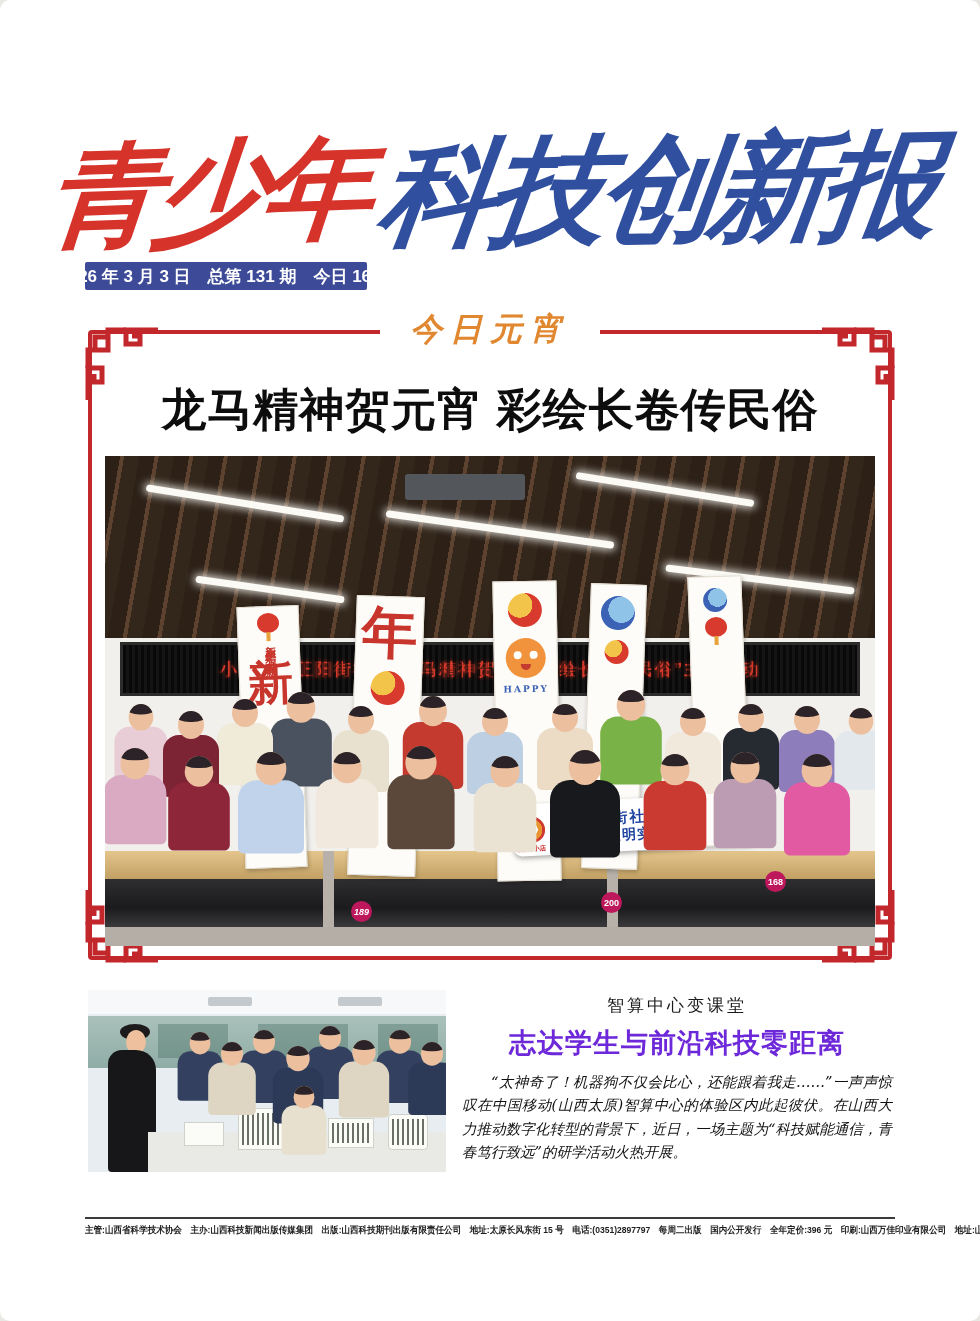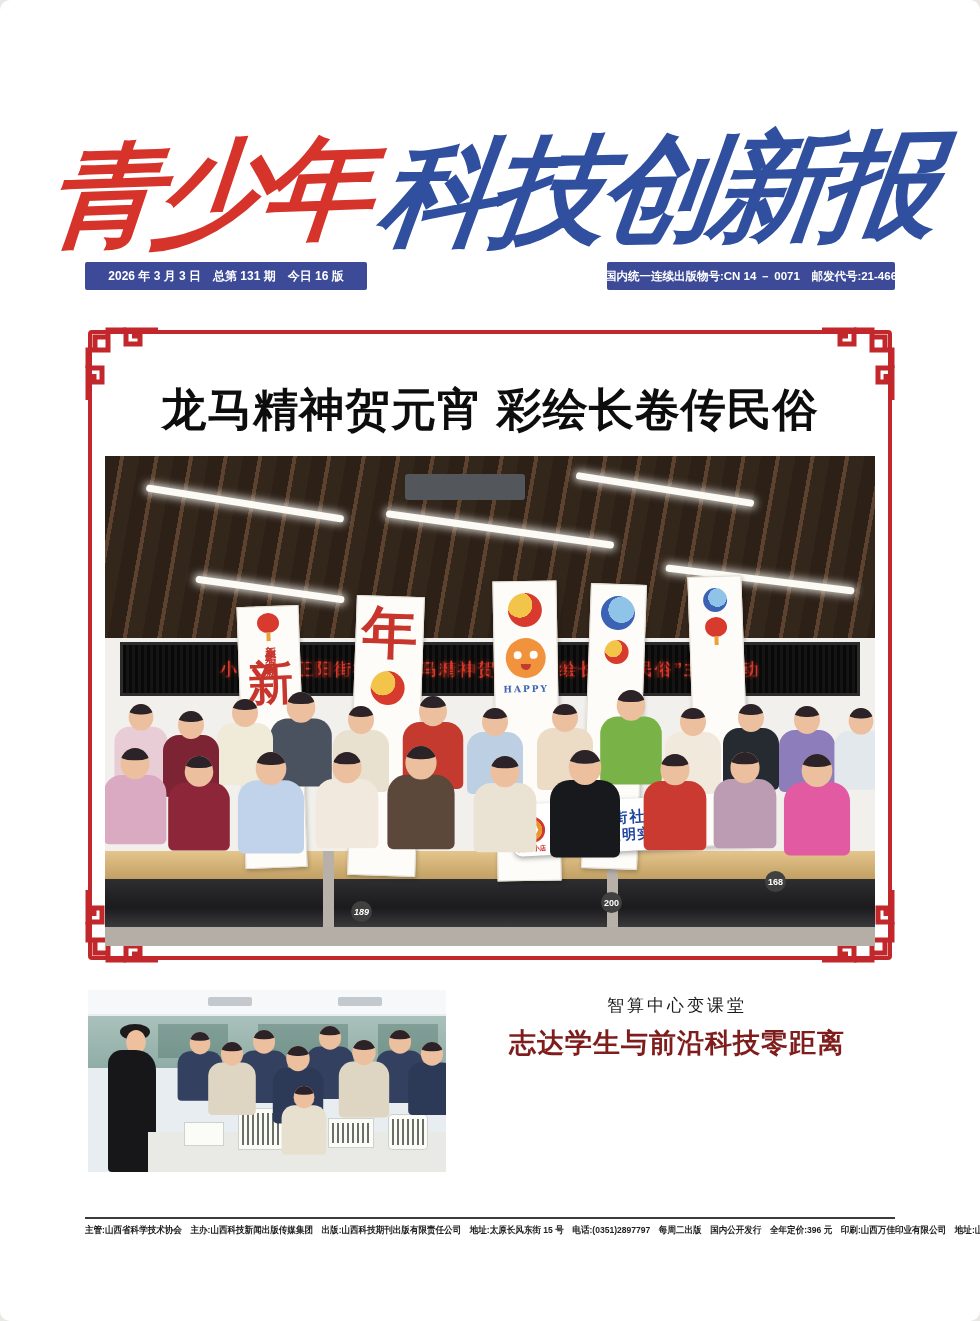--- a/index.html
+++ b/index.html
@@ -7,21 +7,21 @@
   .page{position:relative;width:980px;height:1321px;margin:0 auto;background:#fff;border-radius:10px;overflow:hidden;}
 
   
   .masthead{display:flex;justify-content:center;align-items:flex-end;gap:14px;padding-top:78px;height:170px;
     font-family:"DejaVu Serif","Liberation Serif",serif;font-weight:bold;font-style:italic;line-height:1;}
   .mh-red{font-size:112px;color:#d6342b;transform:skewX(-7deg) rotate(-2deg);letter-spacing:-6px;}
   .mh-blue{font-size:118px;color:#30509f;transform:skewX(-8deg) rotate(-1deg);letter-spacing:-8px;}
 
   
   .dateline{display:flex;align-items:center;justify-content:space-between;margin:14px 85px 0 85px;height:28px;}
-  .dl-box{background:#3c4a97;color:#fff;font-size:12px;font-weight:bold;display:flex;align-items:center;justify-content:center;height:28px;border-radius:2px;white-space:nowrap;}
+  .dl-box{background:#3c4a97;color:#fff;font-size:17px;font-weight:bold;display:flex;align-items:center;justify-content:center;height:28px;border-radius:2px;white-space:nowrap;}
   .dl-left{width:282px;}
   .dl-right{width:288px;font-size:11.5px;}
   .dl-slogan{color:#c5231f;font-size:17px;font-weight:bold;letter-spacing:2px;white-space:nowrap;}
 
   
   .frame{position:relative;margin:40px 88px 0 88px;border:4px solid #c2272b;border-radius:4px;padding:44px 0 10px 0;}
   .corner{position:absolute;width:78px;height:78px;}
   .corner svg{display:block;width:78px;height:78px;}
   .c-tl{top:-12px;left:-12px;}
   .c-tr{top:-12px;right:-12px;transform:scaleX(-1);}
@@ -55,21 +55,21 @@
   .lion{width:40px;height:40px;background:#f0933c;border-radius:50%;position:relative;margin:6px 0;}
   .lion:before{content:"";position:absolute;left:8px;top:13px;width:8px;height:8px;background:#fff;border-radius:50%;box-shadow:16px 0 0 #fff;}
   .lion:after{content:"";position:absolute;left:15px;top:26px;width:10px;height:6px;background:#c53a2e;border-radius:0 0 8px 8px;}
   .doodle{width:34px;height:34px;border-radius:50%;margin:5px 0;}
   .d1{background:radial-gradient(circle at 35% 35%,#f3c44a 0 40%,#d93a2e 41% 100%);}
   .d2{background:radial-gradient(circle at 60% 40%,#8fc3e8 0 45%,#3b62b4 46% 100%);}
   .desk-top{position:absolute;left:0;top:395px;width:100%;height:28px;background:linear-gradient(#e2c288,#c5a express 066);background:linear-gradient(#e4c58c,#c2a063);}
   .desk-front{position:absolute;left:0;top:423px;width:100%;height:48px;background:linear-gradient(#2e2e30,#1b1b1d 60%,#3a3a3d);}
   .desk-gap{position:absolute;top:395px;width:11px;height:76px;background:#b7b1a9;}
   .floor{position:absolute;left:0;top:471px;width:100%;height:19px;background:#b4aea6;}
-  .desk-num{position:absolute;width:21px;height:21px;border-radius:50%;background:#404040;color:#fff;font-size:9px;font-weight:bold;
+  .desk-num{position:absolute;width:21px;height:21px;border-radius:50%;background:#be185d;color:#fff;font-size:9px;font-weight:bold;
     display:flex;align-items:center;justify-content:center;}
   .sign{position:absolute;left:408px;top:344px;width:186px;height:52px;background:#fff;border-radius:8px;box-shadow:0 2px 5px rgba(0,0,0,.35);
     transform:rotate(-3deg);display:flex;align-items:center;padding:3px 6px;box-sizing:border-box;gap:5px;z-index:9;}
   .sign-logo{width:26px;height:26px;border-radius:50%;background:radial-gradient(circle,#fff 0 30%,#e8952f 31% 55%,#cf3a2e 56% 100%);flex:0 0 auto;}
   .sign-lines{display:flex;flex-direction:column;align-items:center;flex:1;line-height:1.15;}
   .sign-l1{color:#1e44a0;font-weight:900;font-size:15px;letter-spacing:2px;}
   .sign-l2{color:#1e44a0;font-weight:900;font-size:14px;letter-spacing:1px;}
   .sign-sub{position:absolute;left:4px;bottom:2px;font-size:6.5px;color:#c5231f;font-weight:bold;}
 
   
@@ -87,21 +87,21 @@
   .p2-block{position:absolute;background:#fbfbf8;border:1px solid #cfd2c9;box-sizing:border-box;}
   .p2-win{position:absolute;inset:4px 3px;background:repeating-linear-gradient(90deg,#6a7066 0 2px,transparent 2px 5px);}
   .woman{position:absolute;left:12px;top:36px;width:62px;height:146px;}
   .woman .w-head{position:absolute;left:26px;top:4px;width:20px;height:24px;border-radius:50%;background:#eec09e;}
   .woman .w-hair{position:absolute;left:20px;top:-2px;width:30px;height:16px;border-radius:50%;background:#1d1a1c;}
   .woman .w-body{position:absolute;left:8px;top:24px;width:48px;height:122px;border-radius:14px 20px 4px 4px;background:#17171a;}
 
   
   .sec-text{flex:1;display:flex;flex-direction:column;}
   .kicker{text-align:center;font-size:17px;color:#1a1a1a;letter-spacing:3px;margin-top:4px;}
-  .sec-headline{text-align:center;font-size:27px;font-weight:900;color:#7f1d1d;margin:8px 0 10px 0;letter-spacing:1px;white-space:nowrap;}
+  .sec-headline{text-align:center;font-size:27px;font-weight:900;color:#6d28d9;margin:8px 0 10px 0;letter-spacing:1px;white-space:nowrap;}
   .sec-body{font-family:"DejaVu Serif","Liberation Serif",serif;font-style:italic;font-size:14.5px;line-height:1.62;color:#111;
     text-align:justify;text-indent:2em;margin:0;}
   .pageref.right{justify-content:flex-end;margin:10px 2px 0 0;font-size:18px;}
   .pageref.right .sq{width:12px;height:12px;}
 
   
   .footer{position:absolute;left:85px;right:85px;bottom:84px;border-top:2px solid #3b3b3b;padding-top:5px;}
   .foot-line{font-size:9.5px;color:#1d1d1d;font-weight:bold;white-space:nowrap;transform:scaleX(.9);transform-origin:left center;letter-spacing:0;}
 </style>
 </head>
@@ -109,21 +109,20 @@
 
 <div class="page">
 
   <header class="masthead">
     <span class="mh-red">青少年</span>
     <span class="mh-blue">科技创新报</span>
   </header>
 
   <div class="dateline">
     <div class="dl-box dl-left">2026 年 3 月 3 日　总第 131 期　今日 16 版</div>
-    <div class="dl-box dl-right">国内统一连续出版物号:CN 14 － 0071　邮发代号:21-466</div>
   </div>
 
   <section class="frame">
     <span class="corner c-tl">
         <svg viewBox="0 0 78 78" fill="none" stroke="#c2272b" stroke-width="5">
           <path d="M78 8 H46 V22 H60 V14 H52"></path>
           <path d="M8 78 V46 H22 V60 H14 V52"></path>
           <path d="M46 8 H28 V28 H8 V46"></path>
           <path d="M28 15 H15 V28"></path>
         </svg>
@@ -146,20 +145,21 @@
       </span>
     <span class="corner c-br">
         <svg viewBox="0 0 78 78" fill="none" stroke="#c2272b" stroke-width="5">
           <path d="M78 8 H46 V22 H60 V14 H52"></path>
           <path d="M8 78 V46 H22 V60 H14 V52"></path>
           <path d="M46 8 H28 V28 H8 V46"></path>
           <path d="M28 15 H15 V28"></path>
         </svg>
       </span>
 
+    <div class="badge">今日元宵</div>
     <h1 class="headline">龙马精神贺元宵  彩绘长卷传民俗</h1>
 
     <div class="photo">
       <div class="ceiling">
         <div class="lightbar" style="left:40px;top:44px;width:200px;transform:rotate(9deg);"></div>
         <div class="lightbar" style="left:280px;top:70px;width:230px;transform:rotate(8deg);"></div>
         <div class="lightbar" style="left:470px;top:30px;width:180px;transform:rotate(9deg);"></div>
         <div class="lightbar" style="left:560px;top:120px;width:190px;transform:rotate(7deg);"></div>
         <div class="lightbar" style="left:90px;top:130px;width:150px;transform:rotate(8deg);"></div>
         <div class="acunit"></div>
@@ -433,19 +433,20 @@
           <div class="p2-win"></div>
         </div>
       <div class="p2-block" style="left:300px;top:124px;width:40px;height:36px;border-radius:4px;">
           <div class="p2-win"></div>
         </div>
       <div class="p2-block" style="left:96px;top:132px;width:40px;height:24px;"></div>
     </div>
     <div class="sec-text">
       <div class="kicker">智算中心变课堂</div>
       <h2 class="sec-headline">志达学生与前沿科技零距离</h2>
+      <p class="sec-body">“太神奇了！机器狗不仅会比心，还能跟着我走……”一声声惊叹在中国移动(山西太原)智算中心的体验区内此起彼伏。在山西大力推动数字化转型的背景下，近日，一场主题为“科技赋能通信，青春笃行致远”的研学活动火热开展。</p>
     </div>
   </section>
 
   <footer class="footer">
     <div class="foot-line">主管:山西省科学技术协会　主办:山西科技新闻出版传媒集团　出版:山西科技期刊出版有限责任公司　地址:太原长风东街 15 号　电话:(0351)2897797　每周二出版　国内公开发行　全年定价:396 元　印刷:山西万佳印业有限公司　地址:山西综改示范区太原唐槐园区正阳街 51 号</div>
   </footer>
 </div>
 
 </body></html>

